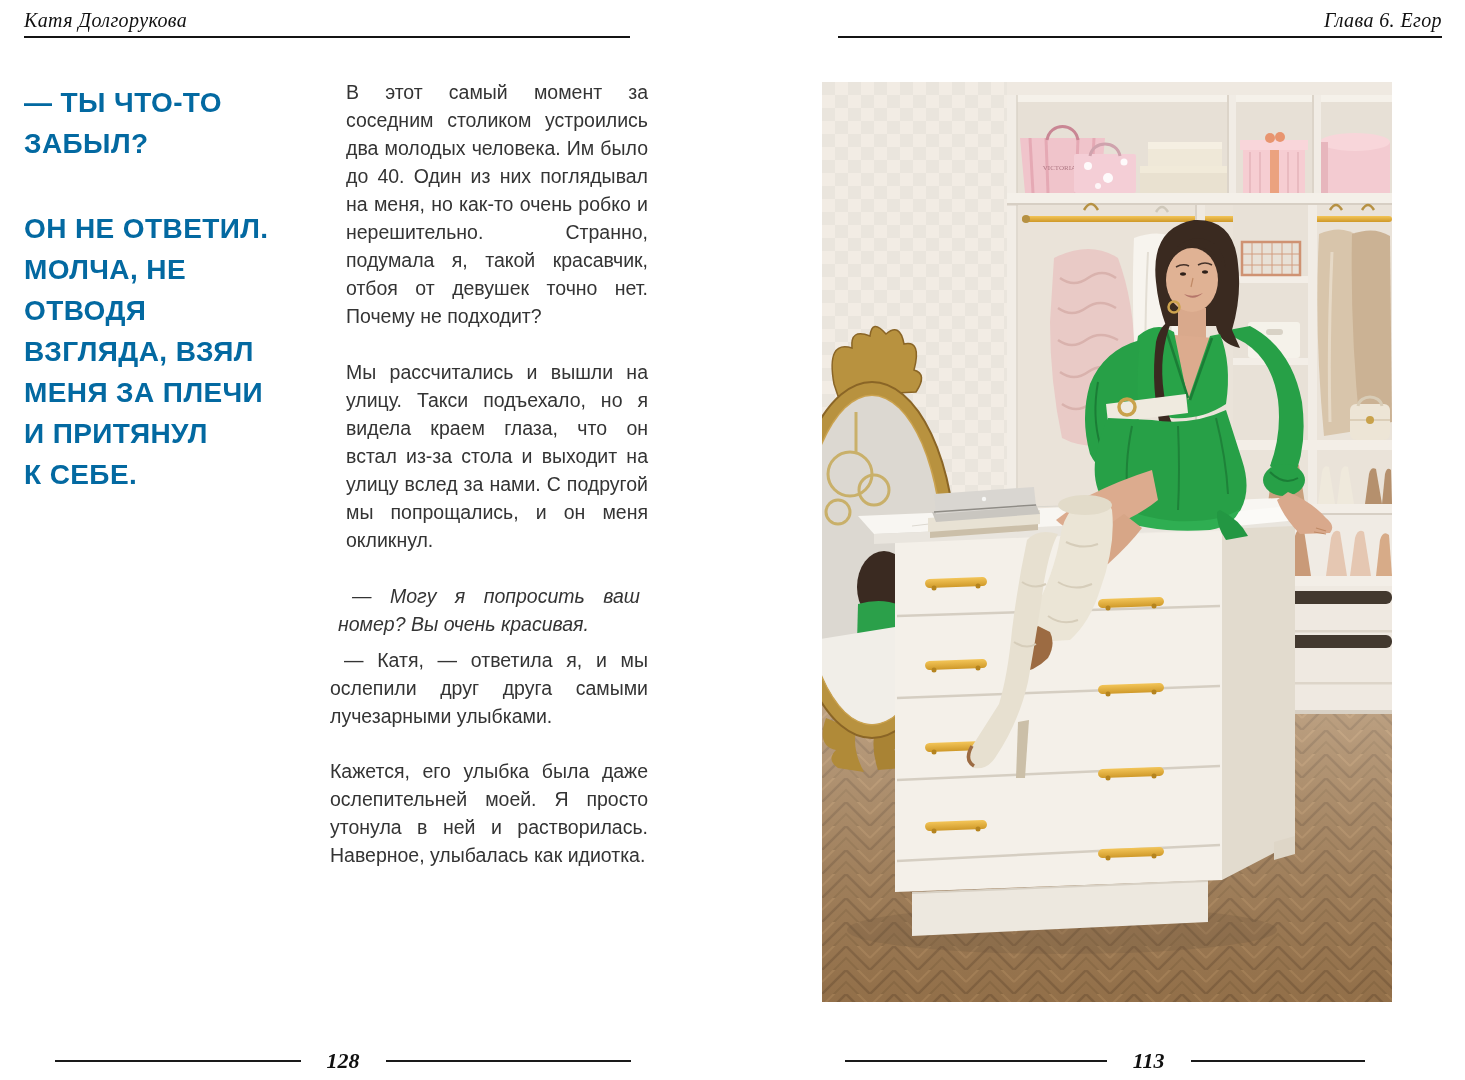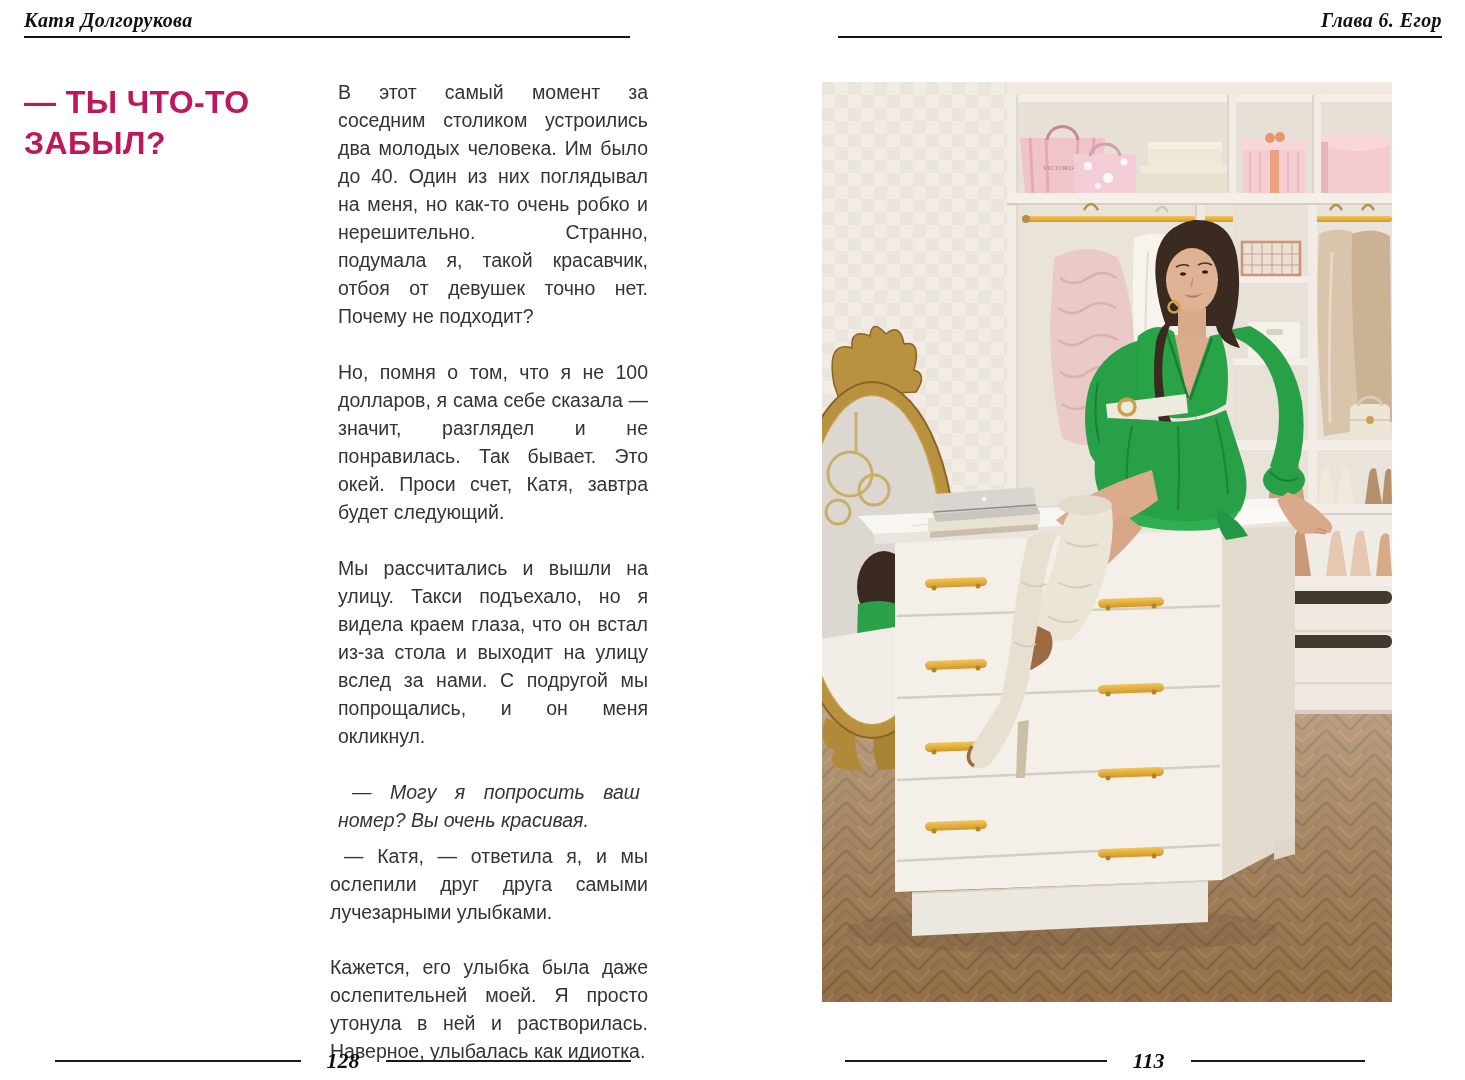--- a/index.html
+++ b/index.html
@@ -1,31 +1,31 @@
 <!DOCTYPE html>
 <html lang="ru"><head>
 <meta charset="utf-8">
 <style>
   html,body{margin:0;padding:0;background:#ffffff;}
   body{width:1465px;height:1080px;position:relative;overflow:hidden;
        font-family:"Liberation Sans",sans-serif;color:#2e2e2e;}
   .abs{position:absolute;}
   
-  .running-head{font-family:"Liberation Serif",serif;font-style:italic;font-weight:700;
+  .running-head{font-family:"Liberation Serif",serif;font-style:italic;font-weight:400;
                 font-size:20px;letter-spacing:.4px;color:#101010;top:9px;}
   .head-rule{top:36px;height:2px;background:#141414;}
   
-  .pull-quote{left:24px;top:82px;width:298px;font-weight:700;font-size:32px;
-              line-height:41px;color:#be185d;letter-spacing:.4px;}
+  .pull-quote{left:24px;top:82px;width:298px;font-weight:700;font-size:28px;
+              line-height:41px;color:#0369a1;letter-spacing:.4px;}
   .pq-part{white-space:pre-line;}
   .pq-part+.pq-part{margin-top:44px;}
   
   .body-col{left:330px;top:78px;width:318px;font-size:19.5px;line-height:28px;
             color:#343434;text-align:justify;}
-  .body-col p{margin:0 0 28px 8px;}
+  .body-col p{margin:0 0 28px 16px;}
   .body-col p.dlg{margin:8px;text-indent:14px;font-style:italic;}
   .body-col p.dlg-last{margin:0 0 27px 0;text-indent:14px;}
   .body-col p.last{margin:0;}
   
   .photo-frame{left:822px;top:82px;width:570px;height:920px;}
   .photo-frame svg{display:block;}
   
   .folio{top:1050px;display:flex;align-items:center;gap:26px;}
   .folio .ln{height:2px;background:#1a1a1a;}
   .folio .num{font-family:"Liberation Serif",serif;font-style:italic;font-weight:700;
@@ -41,25 +41,31 @@
 
 <div class="abs running-head" style="left:24px;">Катя Долгорукова</div>
 <div class="abs head-rule" style="left:24px;width:606px;"></div>
 
 <div class="abs running-head" style="right:23px;text-align:right;">Глава 6. Егор</div>
 <div class="abs head-rule" style="left:838px;width:604px;"></div>
 
 <div class="abs pull-quote">
   <div class="pq-part">— ТЫ ЧТО-ТО
 ЗАБЫЛ?</div>
+  <div class="pq-part">ОН НЕ ОТВЕТИЛ.
+МОЛЧА, НЕ
+ОТВОДЯ
+ВЗГЛЯДА, ВЗЯЛ
+МЕНЯ ЗА ПЛЕЧИ
+И ПРИТЯНУЛ
+К СЕБЕ.</div>
 </div>
 
 <div class="abs body-col">
   <p>В этот самый момент за соседним столиком устроились два молодых человека. Им было до 40. Один из них поглядывал на меня, но как-то очень робко и нерешительно. Странно, подумала я, такой красавчик, отбоя от девушек точно нет. Почему не подходит?</p>
-  <p>Но, помня о том, что я не 100 долларов, я сама себе сказала — значит, разглядел и не понравилась. Так бывает. Это окей. Проси счет, Катя, завтра будет следующий.</p>
   <p>Мы рассчитались и вышли на улицу. Такси подъехало, но я видела краем глаза, что он встал из-за стола и выходит на улицу вслед за нами. С подругой мы попрощались, и он меня окликнул.</p>
   <p class="dlg">— Могу я попросить ваш номер? Вы очень красивая.</p>
   <p class="dlg-last">— Катя, — ответила я, и мы ослепили друг друга самыми лучезарными улыбками.</p>
   <p class="last">Кажется, его улыбка была даже ослепительней моей. Я просто утонула в ней и растворилась. Наверное, улыбалась как идиотка.</p>
 </div>
 
 <div class="abs photo-frame">
 <svg width="570" height="920" viewBox="0 0 570 920" xmlns="http://www.w3.org/2000/svg">
   <defs>
     <linearGradient id="goldH" x1="0" y1="0" x2="0" y2="1">

